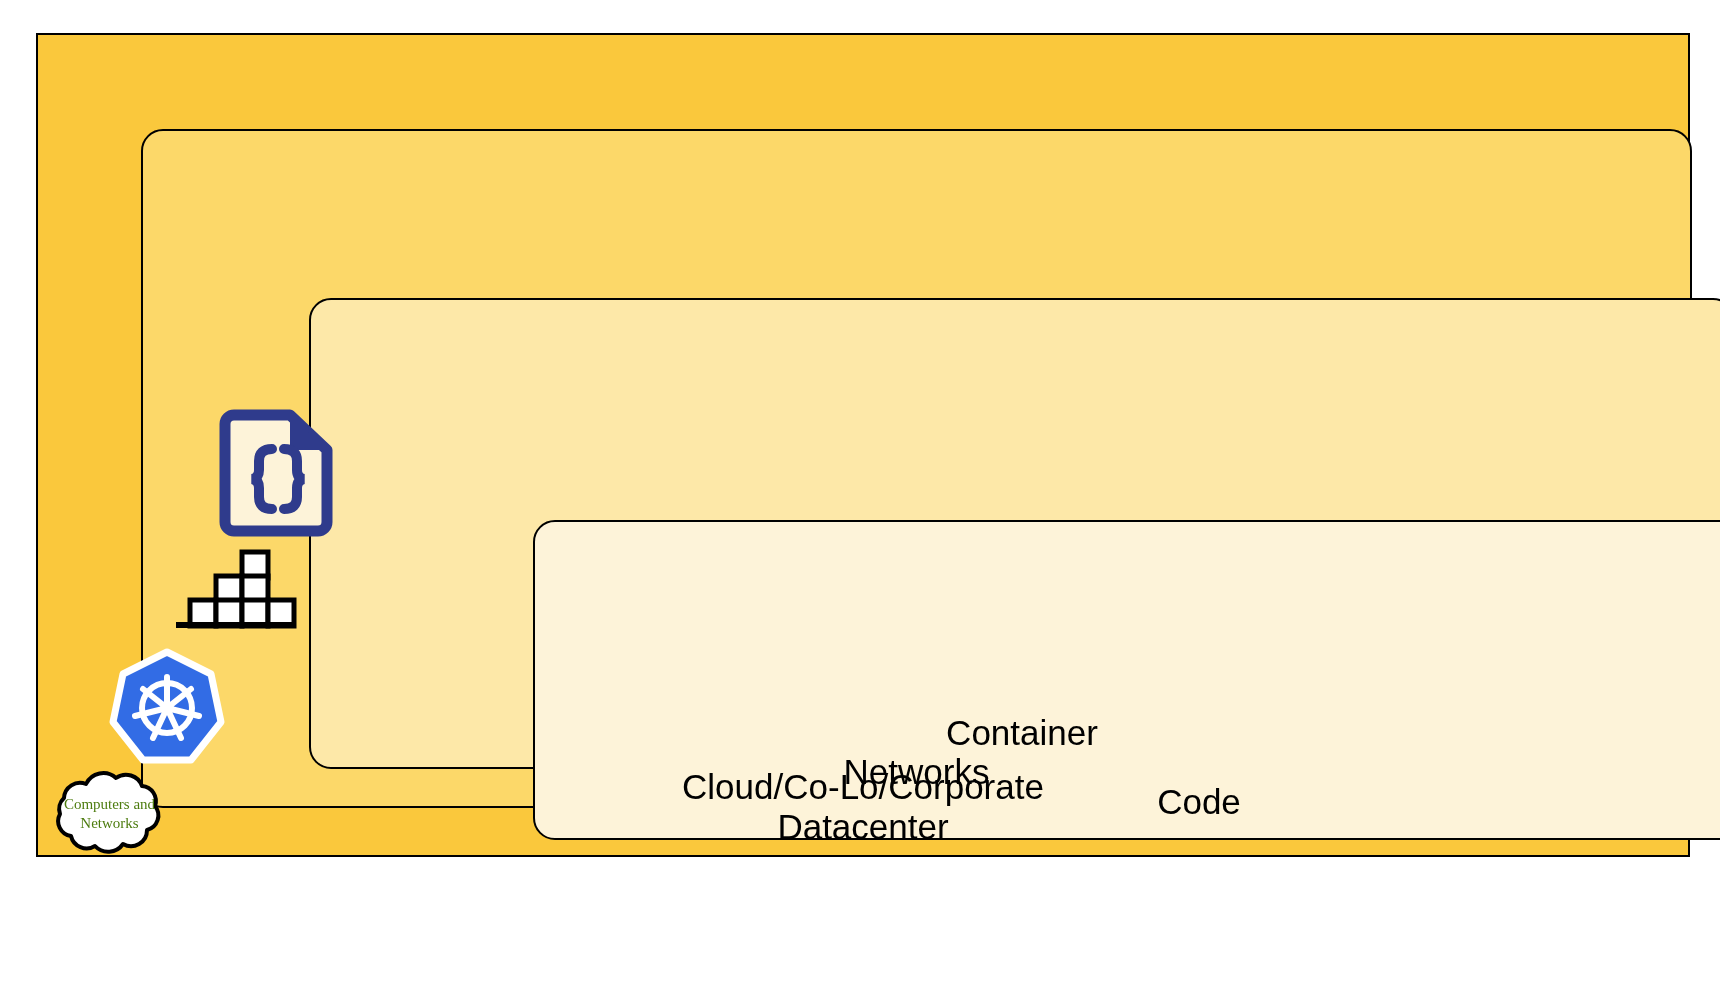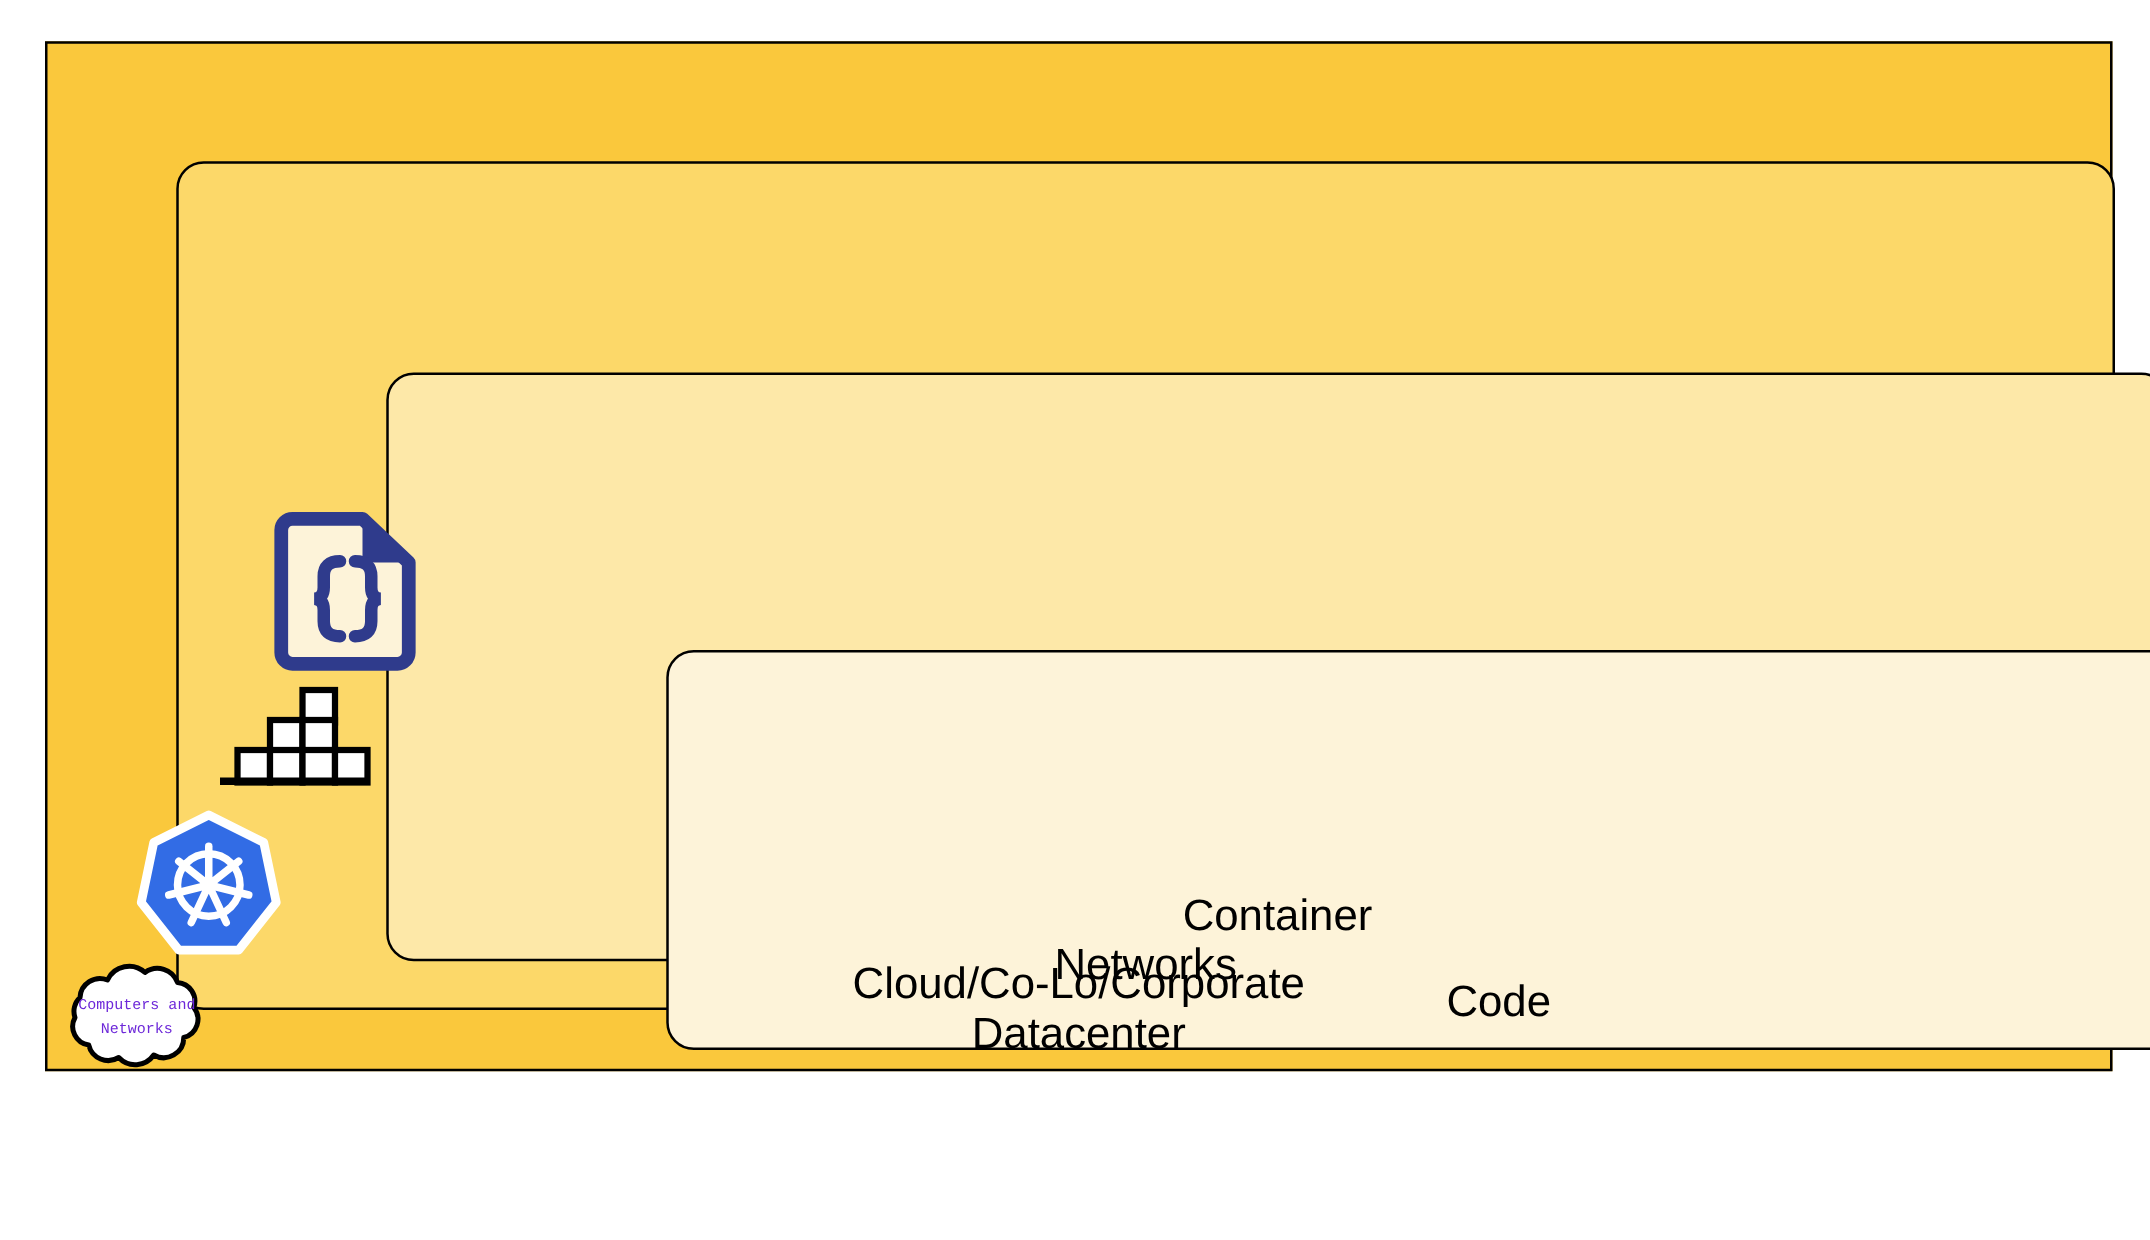--- a/index.html
+++ b/index.html
@@ -85,24 +85,24 @@
   #icon-kubernetes{ left: 111px; top: 650px; width: 112px; height: 112px; }
   #icon-cloud     { left: 32px;  top: 768px; width: 155px; height: 92px;  }
 
   .cloud-label {
     position: absolute;
     left: 0;
     top: 50%;
     transform: translateY(-50%);
     width: 100%;
     text-align: center;
-    font-size: 12px;
+    font-size: 15px;
     line-height: 19px;
-    color: #6d28d9;
-    font-family: Liberation Mono, monospace;
+    color: #4d7c0f;
+    font-family: Liberation Serif, serif;
     white-space: pre-line;
     pointer-events: none;
   }
   svg { display: block; overflow: visible; }
 </style>
 </head>
 <body>
 
 <div id="canvas">
 

